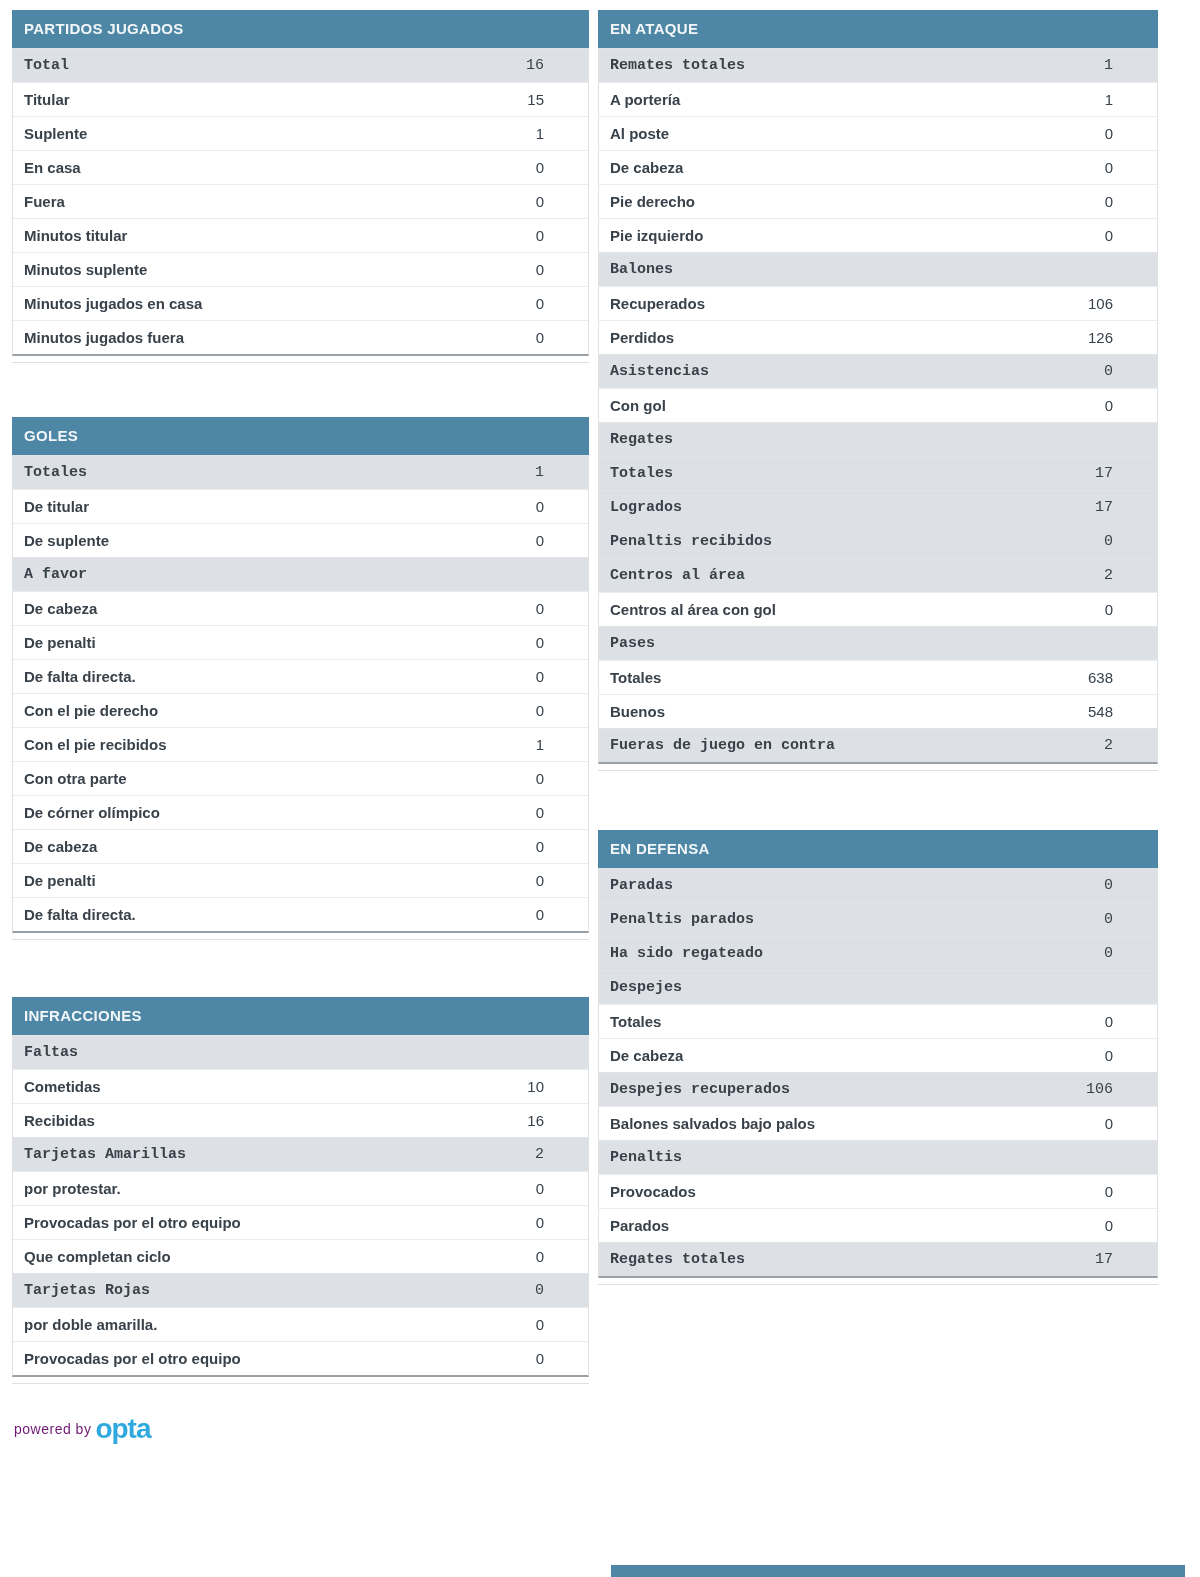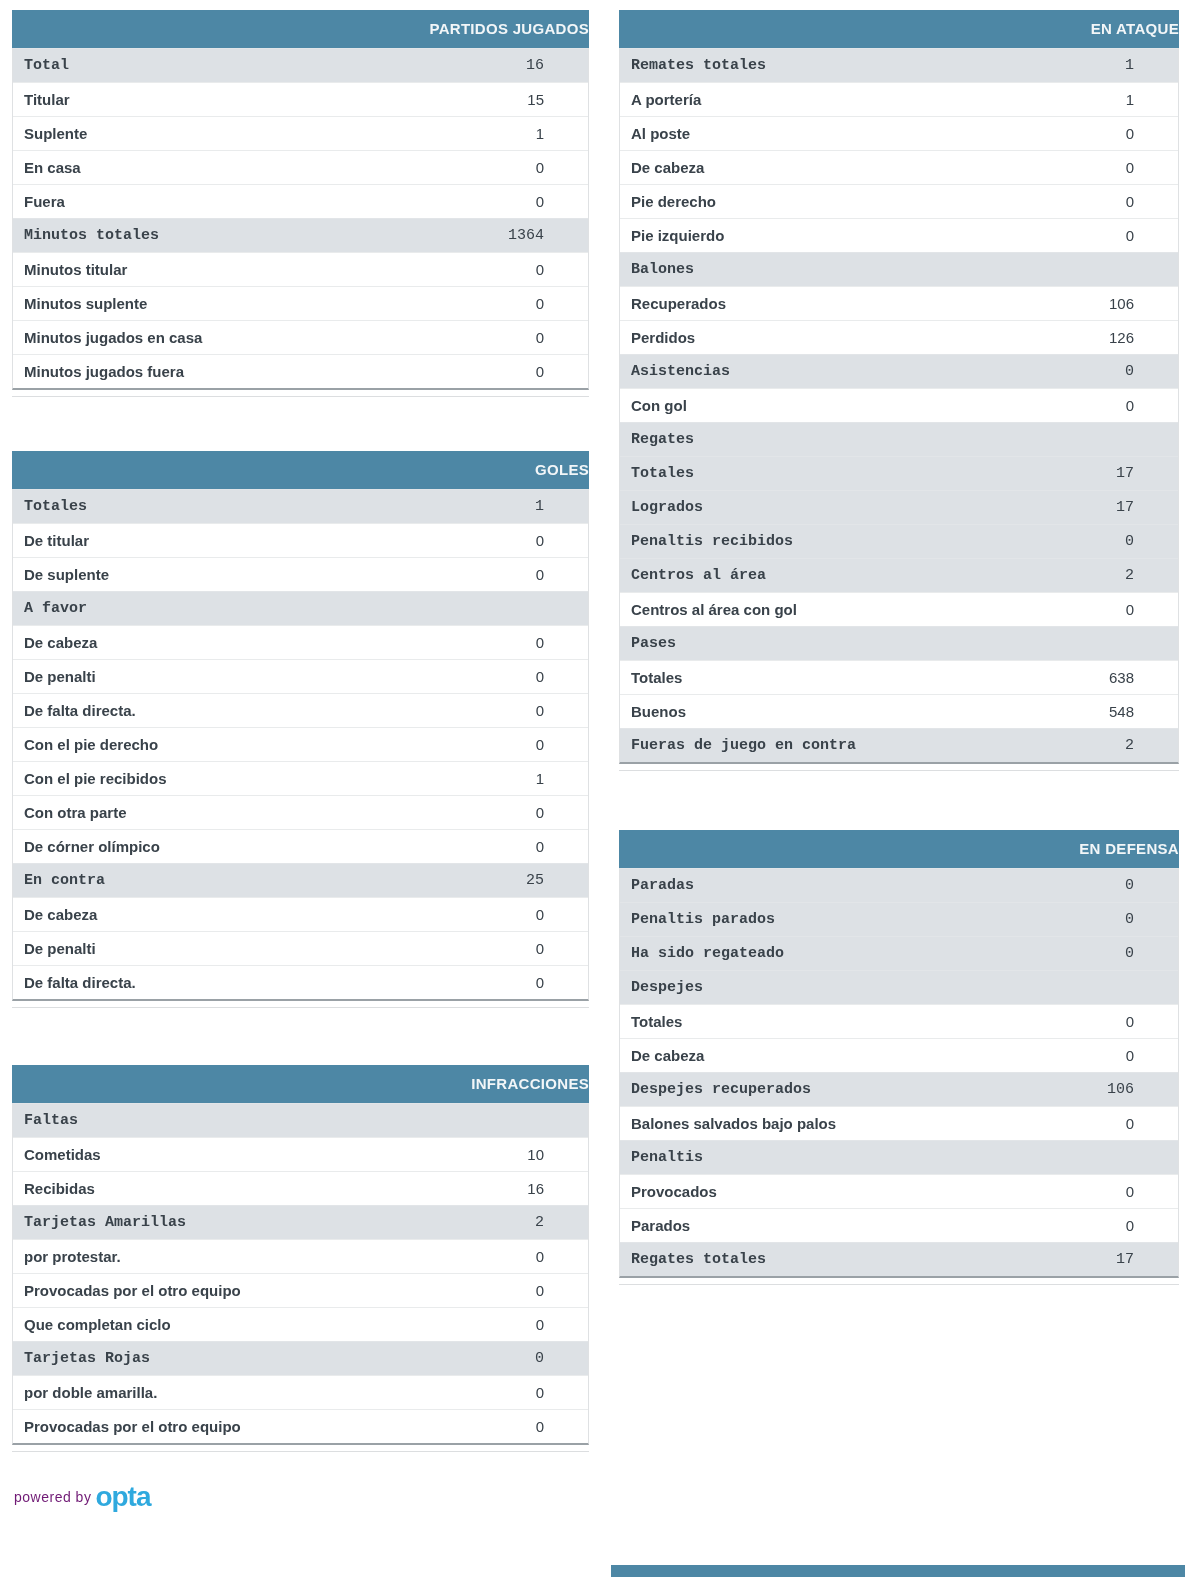--- a/index.html
+++ b/index.html
@@ -6,24 +6,23 @@
   html, body { overflow: hidden; }
   body {
     width: 1200px;
     height: 1577px;
     position: relative;
     background: #ffffff;
     font-family: "Liberation Sans", sans-serif;
   }
   .layout {
     display: flex;
-    gap: 30px;
+    gap: 9px;
     padding: 10px 15px 0 12px;
     align-items: flex-start;
-    text-align: right;
   }
   .col { display: flex; flex-direction: column; }
   .col-left  { width: 577px; }
   .col-right { width: 560px; }
 
   .stat-table { width: 100%; }
   .table-header {
     background: #4d87a5;
     height: 38px;
     line-height: 38px;
@@ -116,24 +115,20 @@
             <span class="value">1</span>
           </div>
           <div class="row">
             <span class="label">En casa</span>
             <span class="value">0</span>
           </div>
           <div class="row">
             <span class="label">Fuera</span>
             <span class="value">0</span>
           </div>
-          <div class="row shaded">
-            <span class="label">Minutos totales</span>
-            <span class="value">1364</span>
-          </div>
           <div class="row">
             <span class="label">Minutos titular</span>
             <span class="value">0</span>
           </div>
           <div class="row">
             <span class="label">Minutos suplente</span>
             <span class="value">0</span>
           </div>
           <div class="row">
             <span class="label">Minutos jugados en casa</span>
@@ -187,24 +182,20 @@
             <span class="value">1</span>
           </div>
           <div class="row">
             <span class="label">Con otra parte</span>
             <span class="value">0</span>
           </div>
           <div class="row">
             <span class="label">De córner olímpico</span>
             <span class="value">0</span>
           </div>
-          <div class="row shaded">
-            <span class="label">En contra</span>
-            <span class="value">25</span>
-          </div>
           <div class="row">
             <span class="label">De cabeza</span>
             <span class="value">0</span>
           </div>
           <div class="row">
             <span class="label">De penalti</span>
             <span class="value">0</span>
           </div>
           <div class="row">
             <span class="label">De falta directa.</span>

